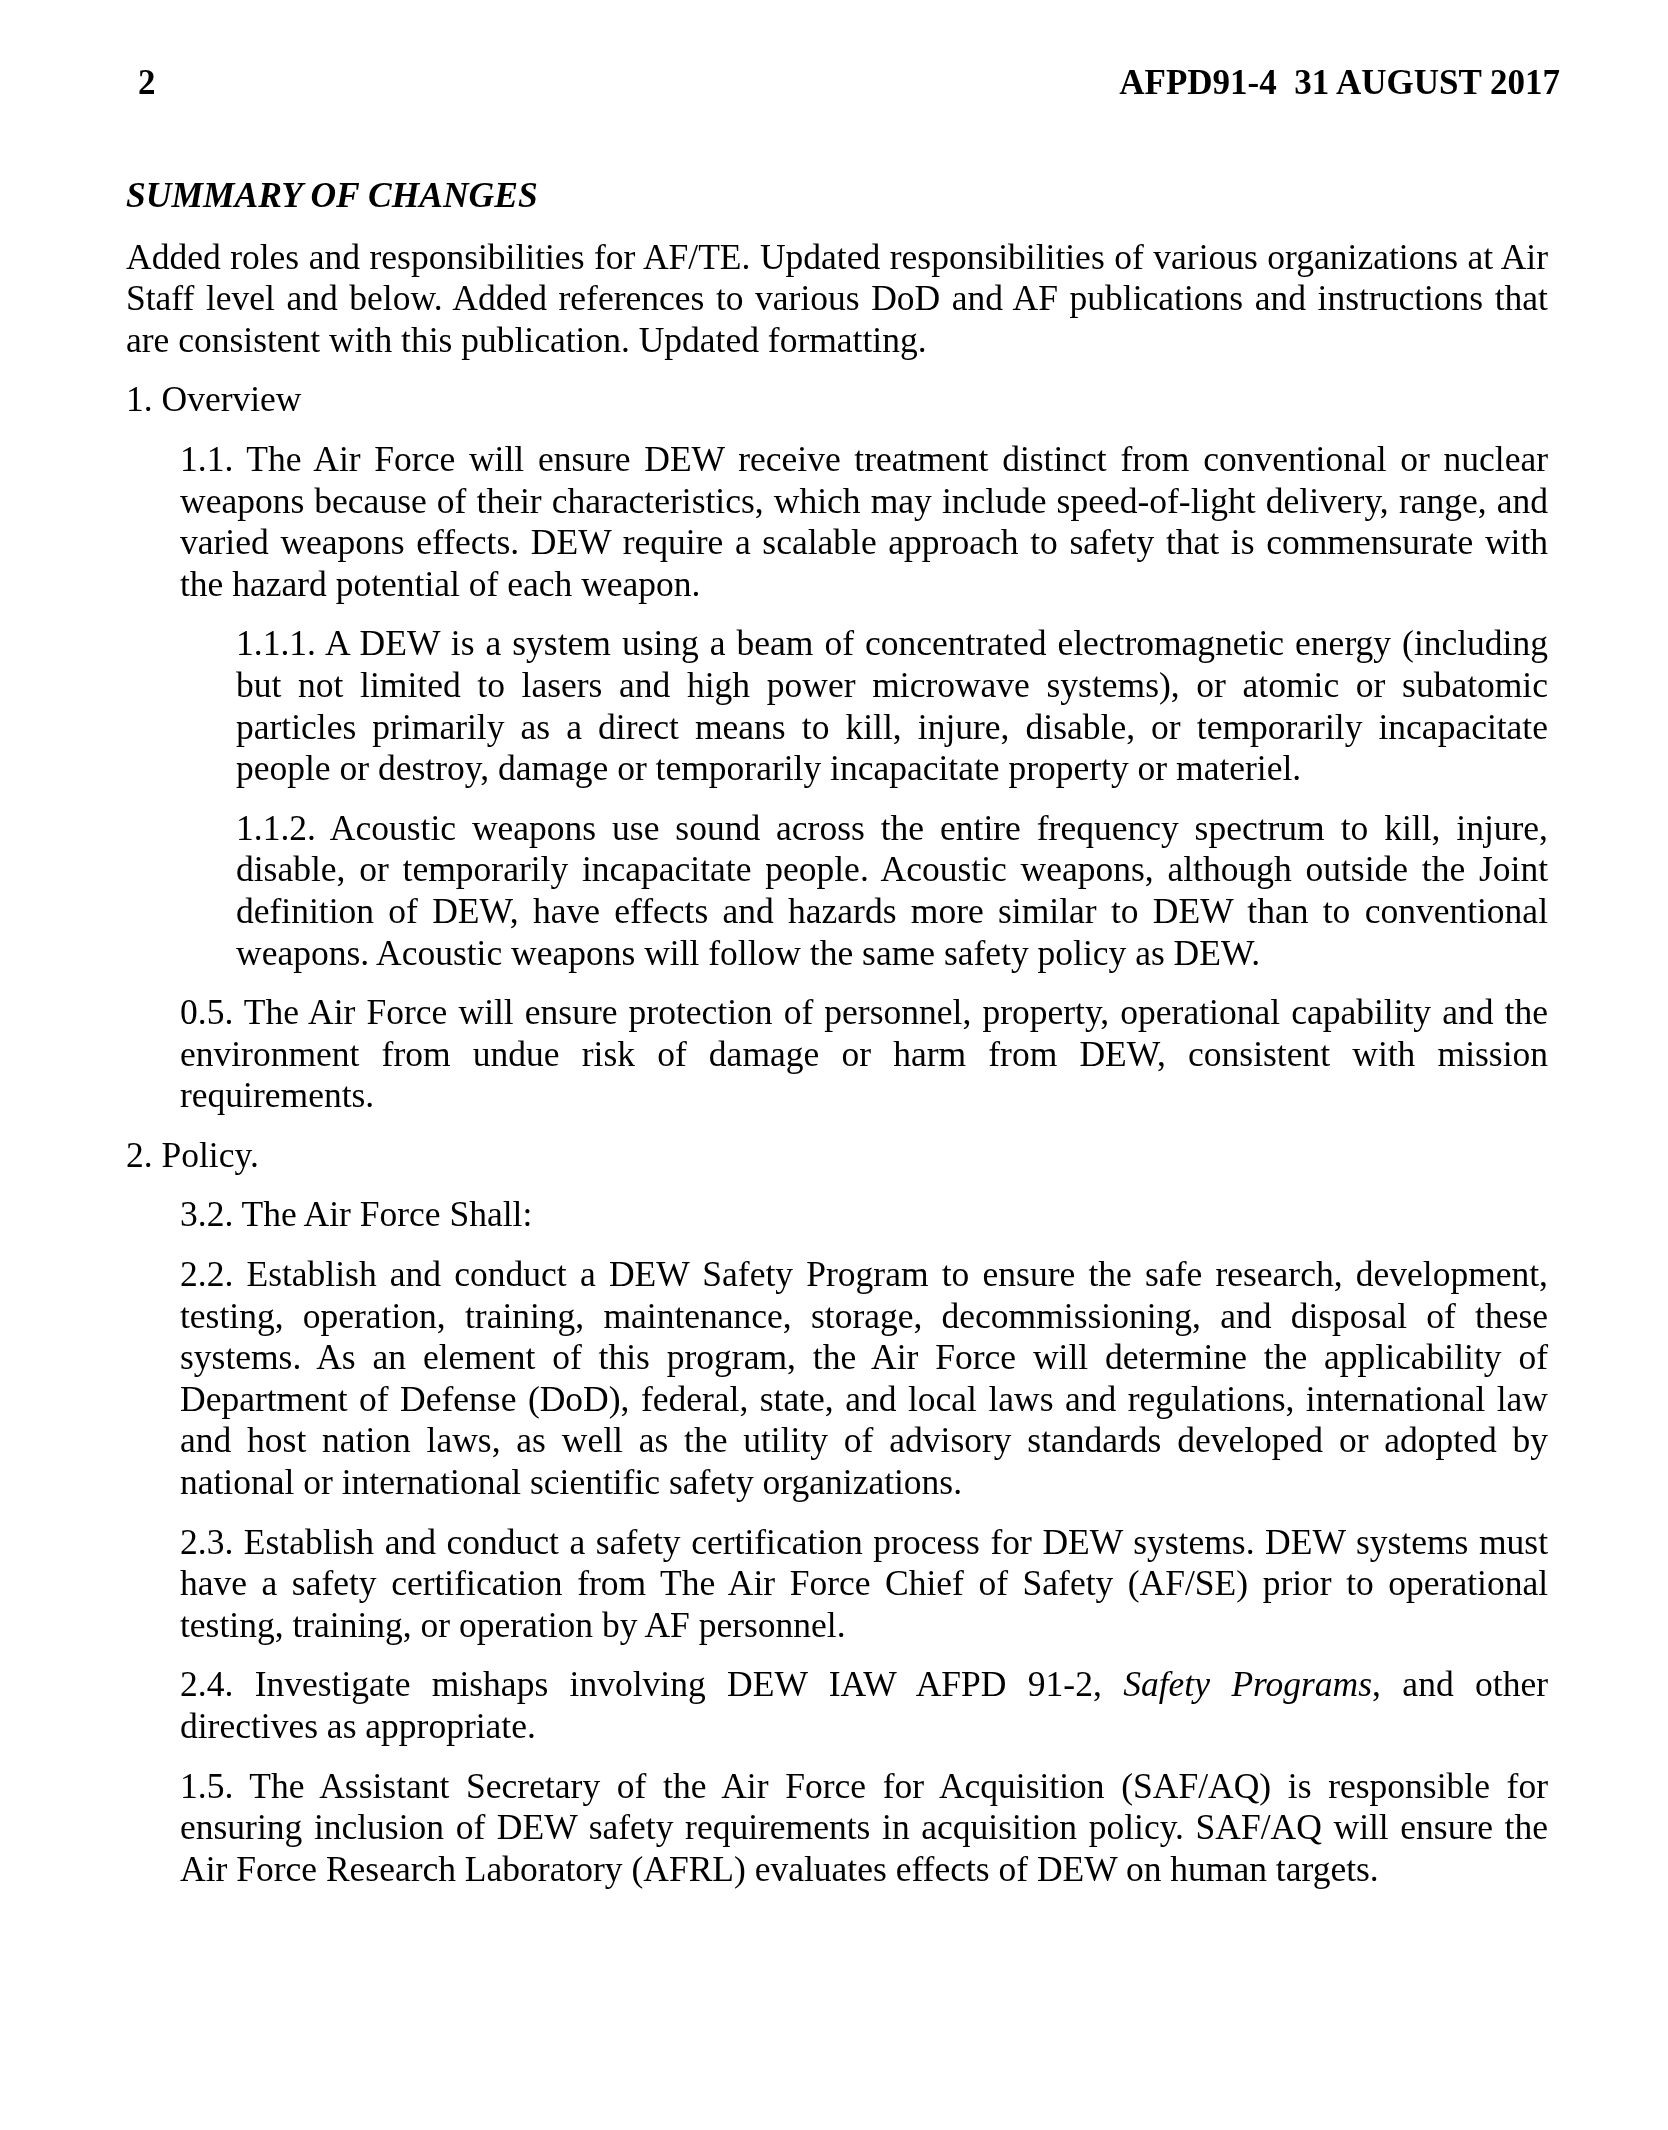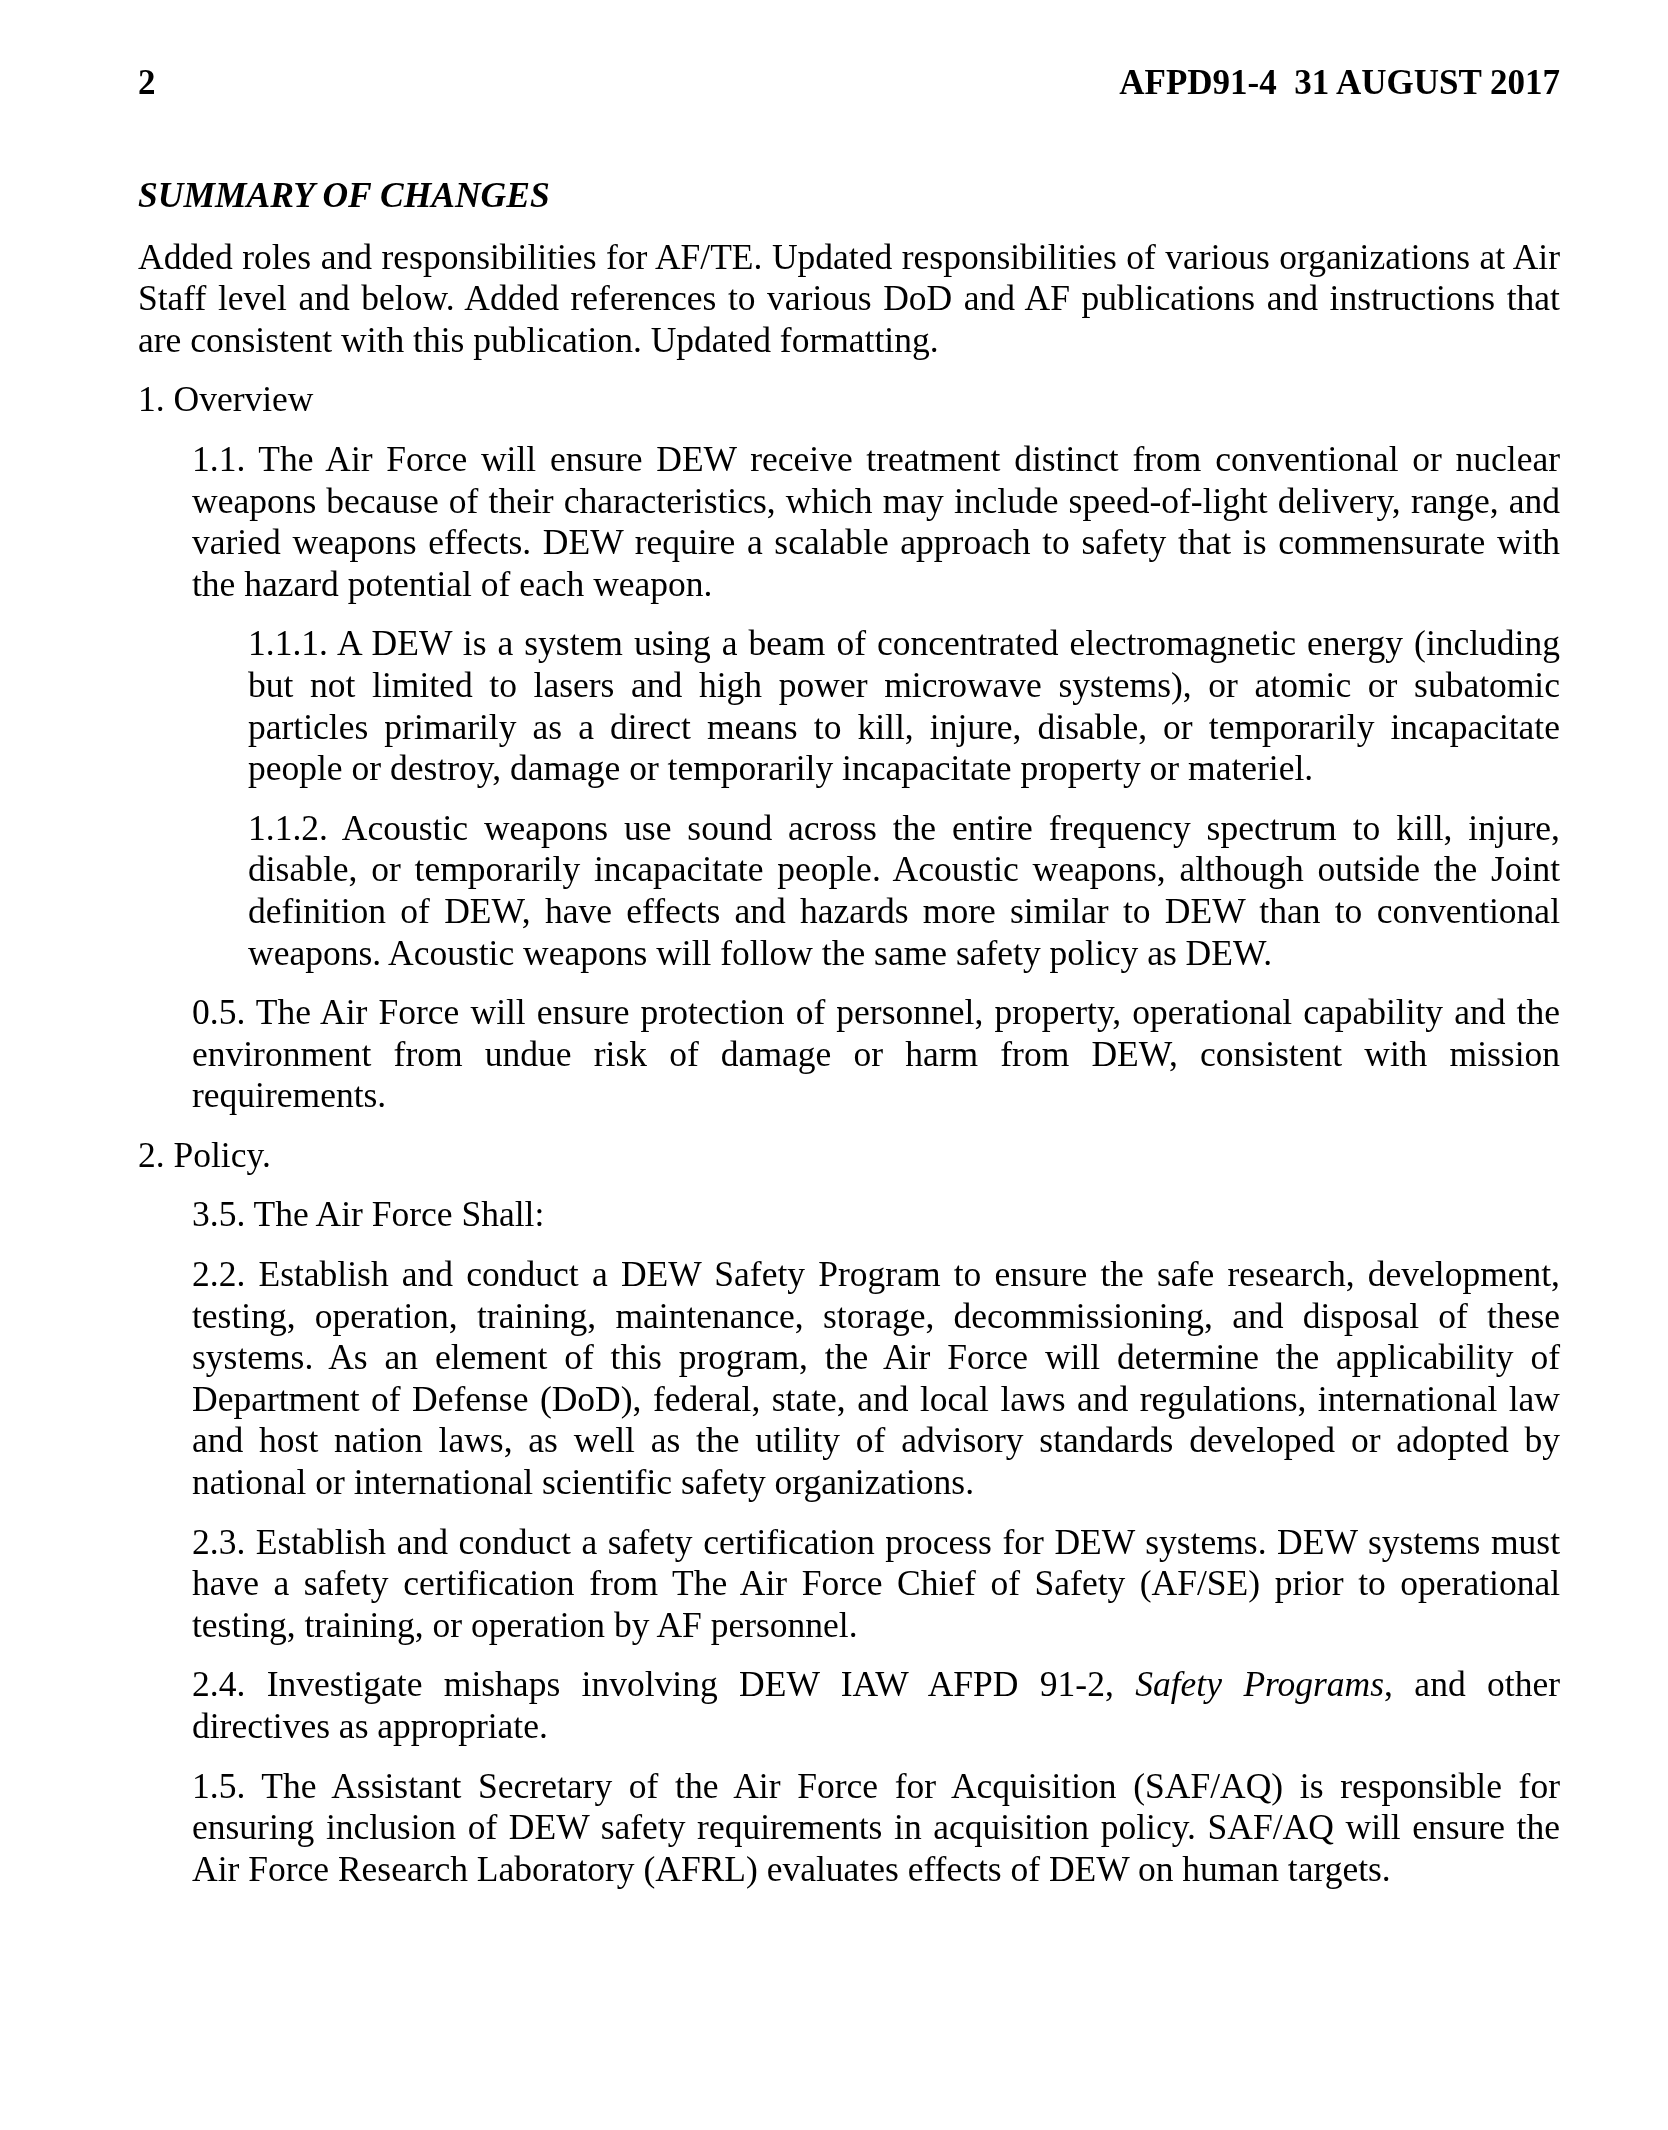--- a/index.html
+++ b/index.html
@@ -4,21 +4,21 @@
 <style>
   html, body { margin: 0; padding: 0; background: #ffffff; }
   body {
     width: 1668px; height: 2130px; position: relative; overflow: hidden;
     font-family: "Liberation Serif", serif; color: #000; font-size: 35.5px;
     line-height: 41.6px;
   }
   .header { position: absolute; top: 62px; left: 138px; right: 108px; height: 44px; font-weight: bold; font-size: 35px; }
   .header .pg { position: absolute; left: 0; top: 0; }
   .header .doc { position: absolute; right: 0; top: 0; }
-  .content { position: absolute; top: 175px; left: 138px; width: 1422px; }
+  .content { position: absolute; top: 175px; left: 126px; width: 1422px; }
   .summary-title { font-style: italic; font-weight: bold; margin: 0 0 20px 0; }
   p { margin: 0; text-align: justify; }
   .summary { margin-bottom: 18px; }
   .h1 { font-weight: normal; margin: 0 0 18px 0; }
   .l2 { margin-left: 54px; margin-bottom: 18px; }
   .l3 { margin-left: 110px; margin-bottom: 18px; }
   .it { font-style: italic; }
 </style>
 </head>
 <body>
@@ -32,19 +32,19 @@
   <p class="summary-title">SUMMARY OF CHANGES</p>
   <p class="summary">Added roles and responsibilities for AF/TE.  Updated responsibilities of various organizations at Air Staff level and below.  Added references to various DoD and AF publications and instructions that are consistent with this publication.   Updated formatting.</p>
 
   <p class="h1">1.  Overview</p>
   <p class="l2">1.1.  The Air Force will ensure DEW receive treatment distinct from conventional or nuclear weapons because of their characteristics, which may include speed-of-light delivery, range, and varied weapons effects.  DEW require a scalable approach to safety that is commensurate with the hazard potential of each weapon.</p>
   <p class="l3">1.1.1. A DEW is a system using a beam of concentrated electromagnetic energy (including but not limited to lasers and high power microwave systems), or atomic or subatomic particles primarily as a direct means to kill, injure, disable, or temporarily incapacitate people or destroy, damage or temporarily incapacitate property or materiel.</p>
   <p class="l3">1.1.2.  Acoustic weapons use sound across the entire frequency spectrum to kill, injure, disable, or temporarily incapacitate people.  Acoustic weapons, although outside the Joint definition of DEW, have effects and hazards more similar to DEW than to conventional weapons.  Acoustic weapons will follow the same safety policy as DEW.</p>
   <p class="l2">0.5.  The Air Force will ensure protection of personnel, property, operational capability and the environment from undue risk of damage or harm from DEW, consistent with mission requirements.</p>
 
   <p class="h1">2.  Policy.</p>
-  <p class="l2">3.5.  The Air Force Shall:</p>
+  <p class="l2">3.2.  The Air Force Shall:</p>
   <p class="l2">2.2.  Establish and conduct a DEW Safety Program to ensure the safe research, development, testing, operation, training, maintenance, storage, decommissioning, and disposal of these systems.  As an element of this program, the Air Force will determine the applicability of Department of Defense (DoD), federal, state, and local laws and regulations, international law and host nation laws, as well as the utility of advisory standards developed or adopted by national or international scientific safety organizations.</p>
   <p class="l2">2.3. Establish and conduct a safety certification process for DEW systems.  DEW systems must have a safety certification from The Air Force Chief of Safety (AF/SE) prior to operational testing, training, or operation by AF personnel.</p>
   <p class="l2"><span>2.4. Investigate mishaps involving DEW IAW AFPD 91-2, </span><span class="it">Safety Programs</span><span>, and other directives as appropriate.</span></p>
 
   <p class="l2">1.5.  The Assistant Secretary of the Air Force for Acquisition (SAF/AQ) is responsible for ensuring inclusion of DEW safety requirements in acquisition policy.  SAF/AQ will ensure the Air Force Research Laboratory (AFRL) evaluates effects of DEW on human targets.</p>
 </div>
 
 </body></html>

